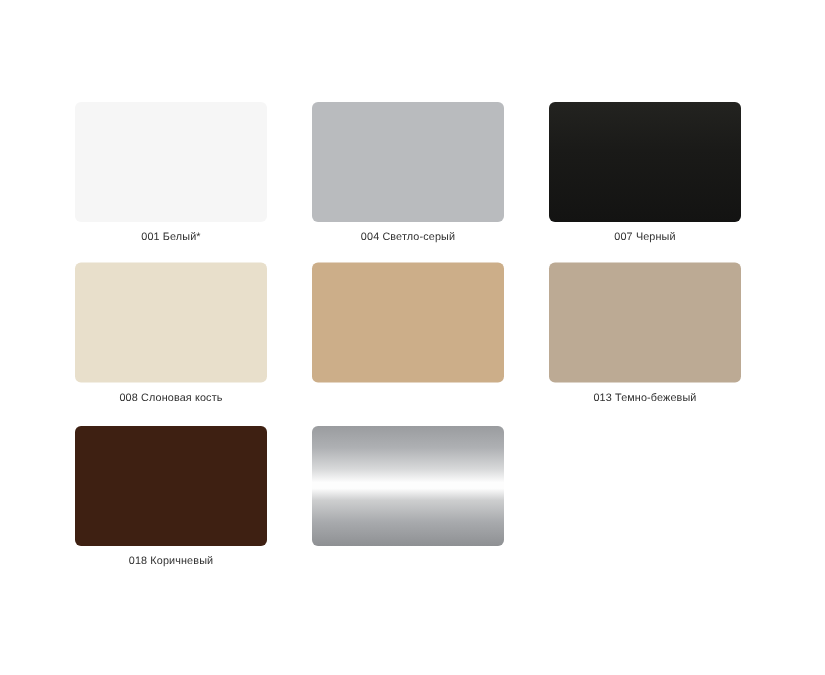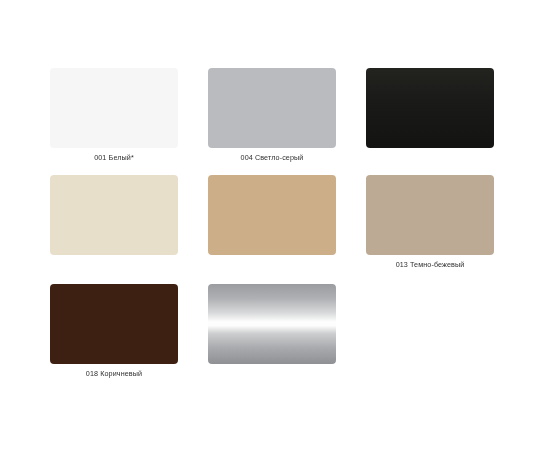--- a/index.html
+++ b/index.html
@@ -106,23 +106,25 @@
     <div class="swatch-cell" style="left: 50px; top: 68px;">
       <div class="swatch-chip" style="background: rgb(246, 246, 246);"></div>
       <div class="swatch-label" style="color: rgb(47, 47, 47);">001 Белый*</div>
     </div>
     <div class="swatch-cell" style="left: 208px; top: 68px;">
       <div class="swatch-chip" style="background: rgb(185, 187, 190);"></div>
       <div class="swatch-label" style="color: rgb(47, 47, 47);">004 Светло-серый</div>
     </div>
     <div class="swatch-cell" style="left: 366px; top: 68px;">
       <div class="swatch-chip" style="background: linear-gradient(rgb(35, 35, 32) 0%, rgb(26, 26, 24) 40%, rgb(19, 19, 18) 100%);"></div>
+      <div class="swatch-label" style="color: rgb(47, 47, 47);">007 Черный</div>
     </div>
     <div class="swatch-cell" style="left: 50px; top: 175px;">
       <div class="swatch-chip" style="background: rgb(232, 223, 203);"></div>
+      <div class="swatch-label" style="color: rgb(47, 47, 47);">008 Слоновая кость</div>
     </div>
     <div class="swatch-cell" style="left: 208px; top: 175px;">
       <div class="swatch-chip" style="background: rgb(204, 174, 137);"></div>
     </div>
     <div class="swatch-cell" style="left: 366px; top: 175px;">
       <div class="swatch-chip" style="background: rgb(188, 170, 148);"></div>
       <div class="swatch-label" style="color: rgb(47, 47, 47);">013 Темно-бежевый</div>
     </div>
     <div class="swatch-cell" style="left: 50px; top: 284px;">
       <div class="swatch-chip" style="background: rgb(62, 32, 18);"></div>

